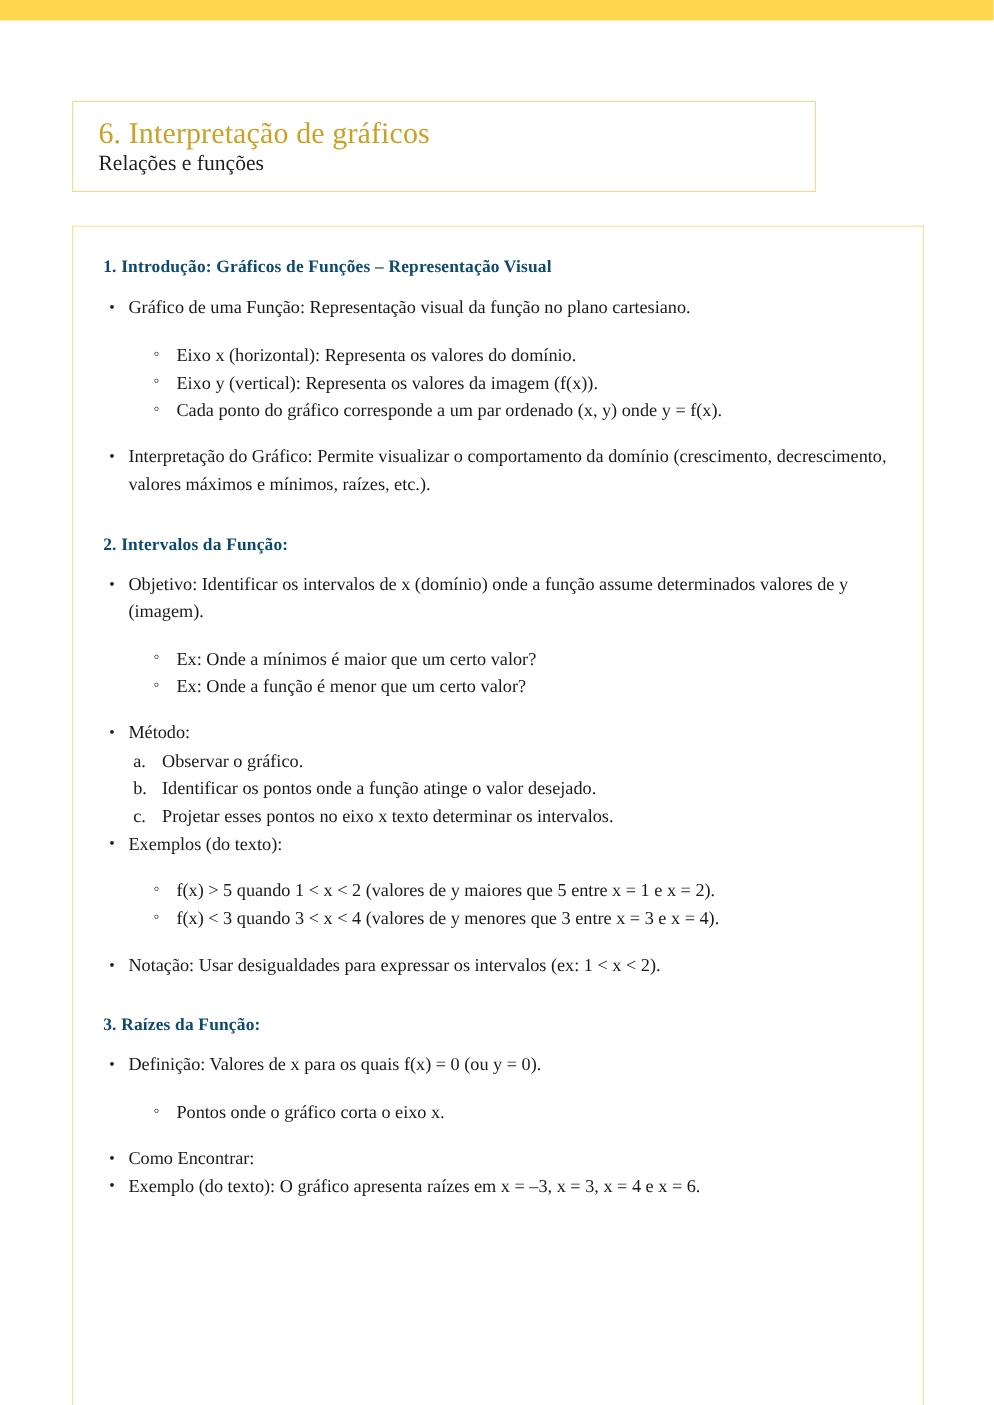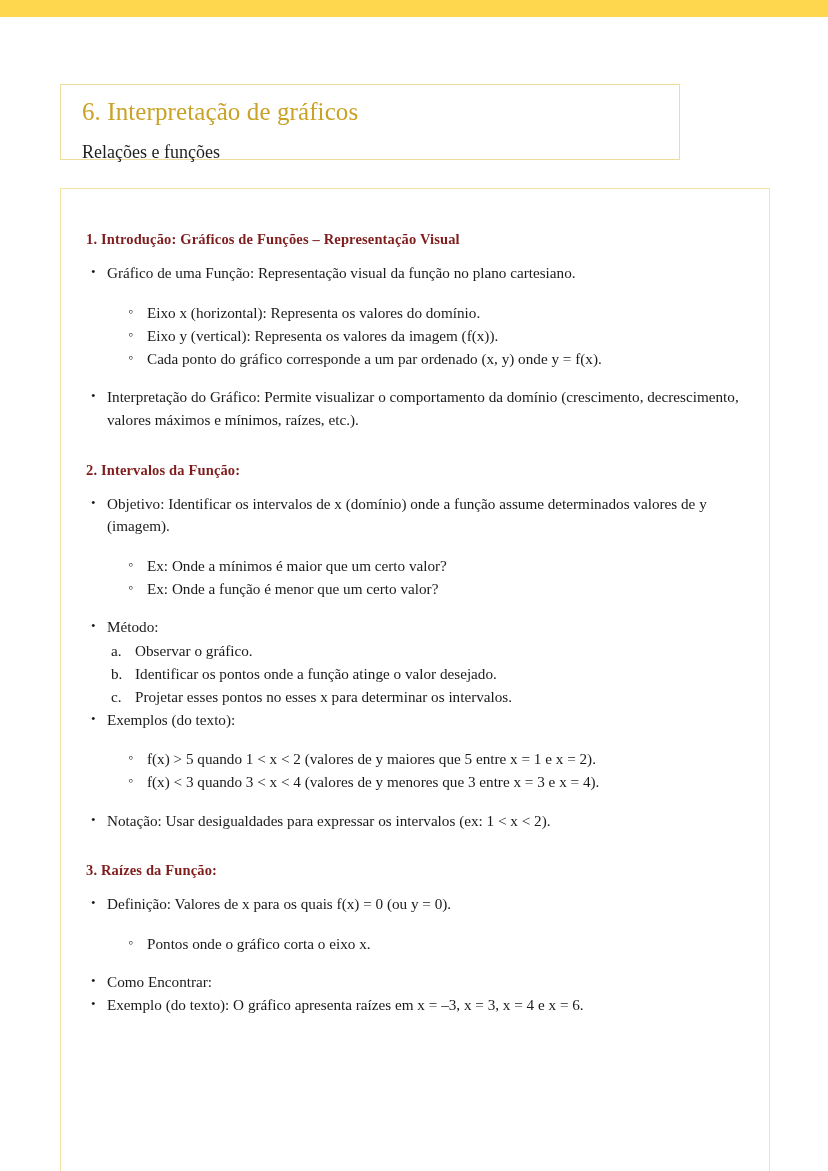--- a/index.html
+++ b/index.html
@@ -45,43 +45,43 @@
     color: #c9a227;
     letter-spacing: 0.1px;
     margin: 0;
     white-space: nowrap;
   }
   .doc-subtitle {
     font-size: 18px;
     line-height: 1.25;
     font-weight: 400;
     color: #1f1f1f;
-    margin: 16px 0 0 0;
+    margin: 0 0 0 0;
     white-space: nowrap;
   }
 
   
   .content-box {
     position: absolute;
     left: 60px;
     top: 188px;
     width: 710px;
     height: 983px;
     box-sizing: border-box;
     border: 1px solid #f5e49f;
     border-bottom: none;
     padding: 26px 24px 0 24px;
   }
 
   
   .sec-heading {
     font-size: 14.5px;
     font-weight: bold;
-    color: #7f1d1d;
-    margin: 16px 0 6px 0;
+    color: #0c4a6e;
+    margin: 0 0 6px 0;
     padding-left: 1px;
     letter-spacing: 0.15px;
   }
   .sec-heading.spaced {
     margin-top: 30px;
   }
 
   ul.lvl1 {
     list-style: none;
     margin: 14px 0 0 0;
@@ -170,21 +170,21 @@
       </ul>
       <div class="sec-heading spaced">2. Intervalos da Função:</div>
       <ul class="lvl1">
         <li><span class="txt">Objetivo: Identificar os intervalos de x (domínio) onde a função assume determinados valores de y (imagem).</span><ul class="lvl2">
             <li>Ex: Onde a mínimos é maior que um certo valor?</li>
             <li>Ex: Onde a função é menor que um certo valor?</li>
           </ul></li>
         <li><span class="txt">Método:</span><ol class="alpha">
             <li><span class="marker">a.</span><span>Observar o gráfico.</span></li>
             <li><span class="marker">b.</span><span>Identificar os pontos onde a função atinge o valor desejado.</span></li>
-            <li><span class="marker">c.</span><span>Projetar esses pontos no esses x para determinar os intervalos.</span></li>
+            <li><span class="marker">c.</span><span>Projetar esses pontos no eixo x texto determinar os intervalos.</span></li>
           </ol></li>
         <li><span class="txt">Exemplos (do texto):</span><ul class="lvl2">
             <li>f(x) &gt; 5 quando 1 &lt; x &lt; 2 (valores de y maiores que 5 entre x = 1 e x = 2).</li>
             <li>f(x) &lt; 3 quando 3 &lt; x &lt; 4 (valores de y menores que 3 entre x = 3 e x = 4).</li>
           </ul></li>
         <li><span class="txt">Notação: Usar desigualdades para expressar os intervalos (ex: 1 &lt; x &lt; 2).</span></li>
       </ul>
       <div class="sec-heading spaced">3. Raízes da Função:</div>
       <ul class="lvl1">
         <li><span class="txt">Definição: Valores de x para os quais f(x) = 0 (ou y = 0).</span><ul class="lvl2">

